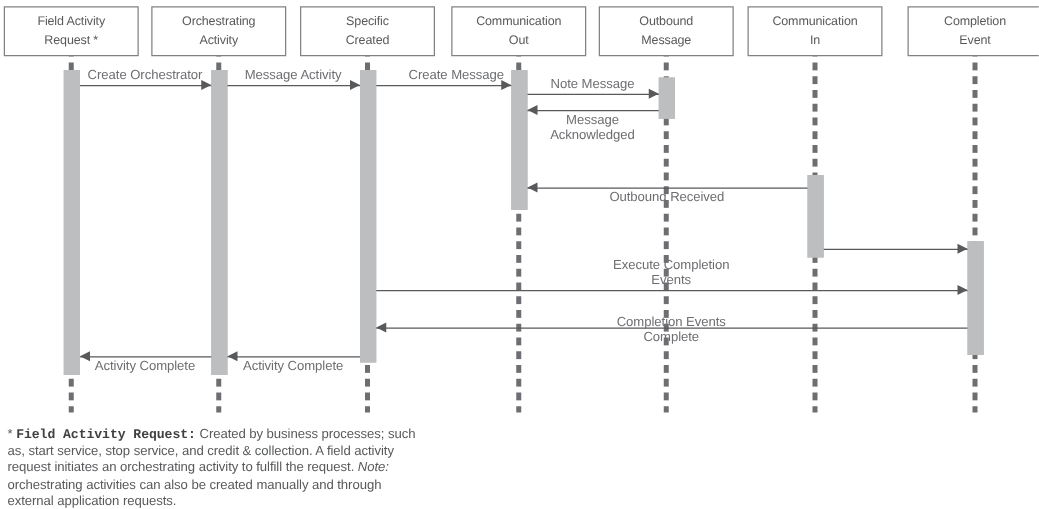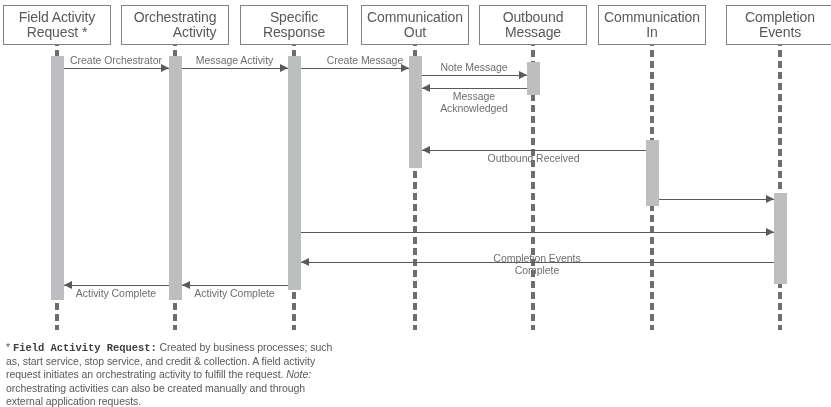--- a/index.html
+++ b/index.html
@@ -16,21 +16,21 @@
   
   .hdr{
     position:absolute;
     box-sizing:border-box;
     border:1px solid #808285;
     background:#ffffff;
     display:flex;
     align-items:center;
     justify-content:center;
     text-align:center;
-    font-size:14px;
+    font-size:10px;
     line-height:15.5px;
     color:#58595b;
     letter-spacing:-0.1px;
   }
   .hdr span{display:block;padding:0 2px;}
 
   
   .lifeline{
     position:absolute;
     width:4px;
@@ -90,47 +90,47 @@
 </head>
 <body>
 
 <div id="diagram">
     <div class="hdr" style="left: 3px; top: 5px; width: 108px; height: 40px;">
       <span style="white-space: pre-line;">Field Activity
 Request *</span>
     </div>
     <div class="lifeline" style="left: 55px; top: 45px; height: 285px;"></div>
     <div class="hdr" style="left: 121px; top: 5px; width: 108px; height: 40px;">
-      <span style="white-space: pre-line; text-align: right;">Orchestrating
+      <span style="white-space: pre-line;">Orchestrating
 Activity</span>
     </div>
     <div class="lifeline" style="left: 173px; top: 45px; height: 285px;"></div>
     <div class="hdr" style="left: 240px; top: 5px; width: 108px; height: 40px;">
       <span style="white-space: pre-line;">Specific
-Response</span>
+Created</span>
     </div>
     <div class="lifeline" style="left: 292px; top: 45px; height: 285px;"></div>
     <div class="hdr" style="left: 361px; top: 5px; width: 108px; height: 40px;">
       <span style="white-space: pre-line;">Communication
 Out</span>
     </div>
     <div class="lifeline" style="left: 413px; top: 45px; height: 285px;"></div>
     <div class="hdr" style="left: 479px; top: 5px; width: 108px; height: 40px;">
       <span style="white-space: pre-line;">Outbound
 Message</span>
     </div>
     <div class="lifeline" style="left: 531px; top: 45px; height: 285px;"></div>
     <div class="hdr" style="left: 598px; top: 5px; width: 108px; height: 40px;">
       <span style="white-space: pre-line;">Communication
 In</span>
     </div>
     <div class="lifeline" style="left: 650px; top: 45px; height: 285px;"></div>
     <div class="hdr" style="left: 726px; top: 5px; width: 108px; height: 40px;">
       <span style="white-space: pre-line;">Completion
-Events</span>
+Event</span>
     </div>
     <div class="lifeline" style="left: 778px; top: 45px; height: 285px;"></div>
     <div class="act" style="left: 50.5px; top: 56px; height: 244px;"></div>
     <div class="act" style="left: 168.5px; top: 56px; height: 244px;"></div>
     <div class="act" style="left: 287.5px; top: 56px; height: 234px;"></div>
     <div class="act" style="left: 408.5px; top: 56px; height: 112px;"></div>
     <div class="act" style="left: 526.5px; top: 62px; height: 33px;"></div>
     <div class="act" style="left: 645.5px; top: 140px; height: 66px;"></div>
     <div class="act" style="left: 773.5px; top: 193px; height: 91px;"></div>
     <div class="msg-line" style="left: 63.5px; top: 68px; width: 105px;"></div>
@@ -149,20 +149,22 @@
     <div class="arrow-l" style="top: 84px; left: 421.5px;"></div>
     <div class="msg-label" style="left: 421.5px; width: 105px; top: 90px;">Message
 Acknowledged</div>
     <div class="msg-line" style="left: 421.5px; top: 150px; width: 224px;"></div>
     <div class="arrow-l" style="top: 146px; left: 421.5px;"></div>
     <div class="msg-label" style="left: 421.5px; width: 224px; top: 152px;">Outbound Received</div>
     <div class="msg-line" style="left: 658.5px; top: 199px; width: 115px;"></div>
     <div class="arrow-r" style="top: 195px; left: 765.5px;"></div>
     <div class="msg-line" style="left: 300.5px; top: 232px; width: 473px;"></div>
     <div class="arrow-r" style="top: 228px; left: 765.5px;"></div>
+    <div class="msg-label" style="left: 300.5px; width: 473px; top: 206px;">Execute Completion
+Events</div>
     <div class="msg-line" style="left: 300.5px; top: 262px; width: 473px;"></div>
     <div class="arrow-l" style="top: 258px; left: 300.5px;"></div>
     <div class="msg-label" style="left: 300.5px; width: 473px; top: 252px;">Completion Events
 Complete</div>
     <div class="msg-line" style="left: 181.5px; top: 285px; width: 106px;"></div>
     <div class="arrow-l" style="top: 281px; left: 181.5px;"></div>
     <div class="msg-label" style="left: 181.5px; width: 106px; top: 287px;">Activity Complete</div>
     <div class="msg-line" style="left: 63.5px; top: 285px; width: 105px;"></div>
     <div class="arrow-l" style="top: 281px; left: 63.5px;"></div>
     <div class="msg-label" style="left: 63.5px; width: 105px; top: 287px;">Activity Complete</div>

